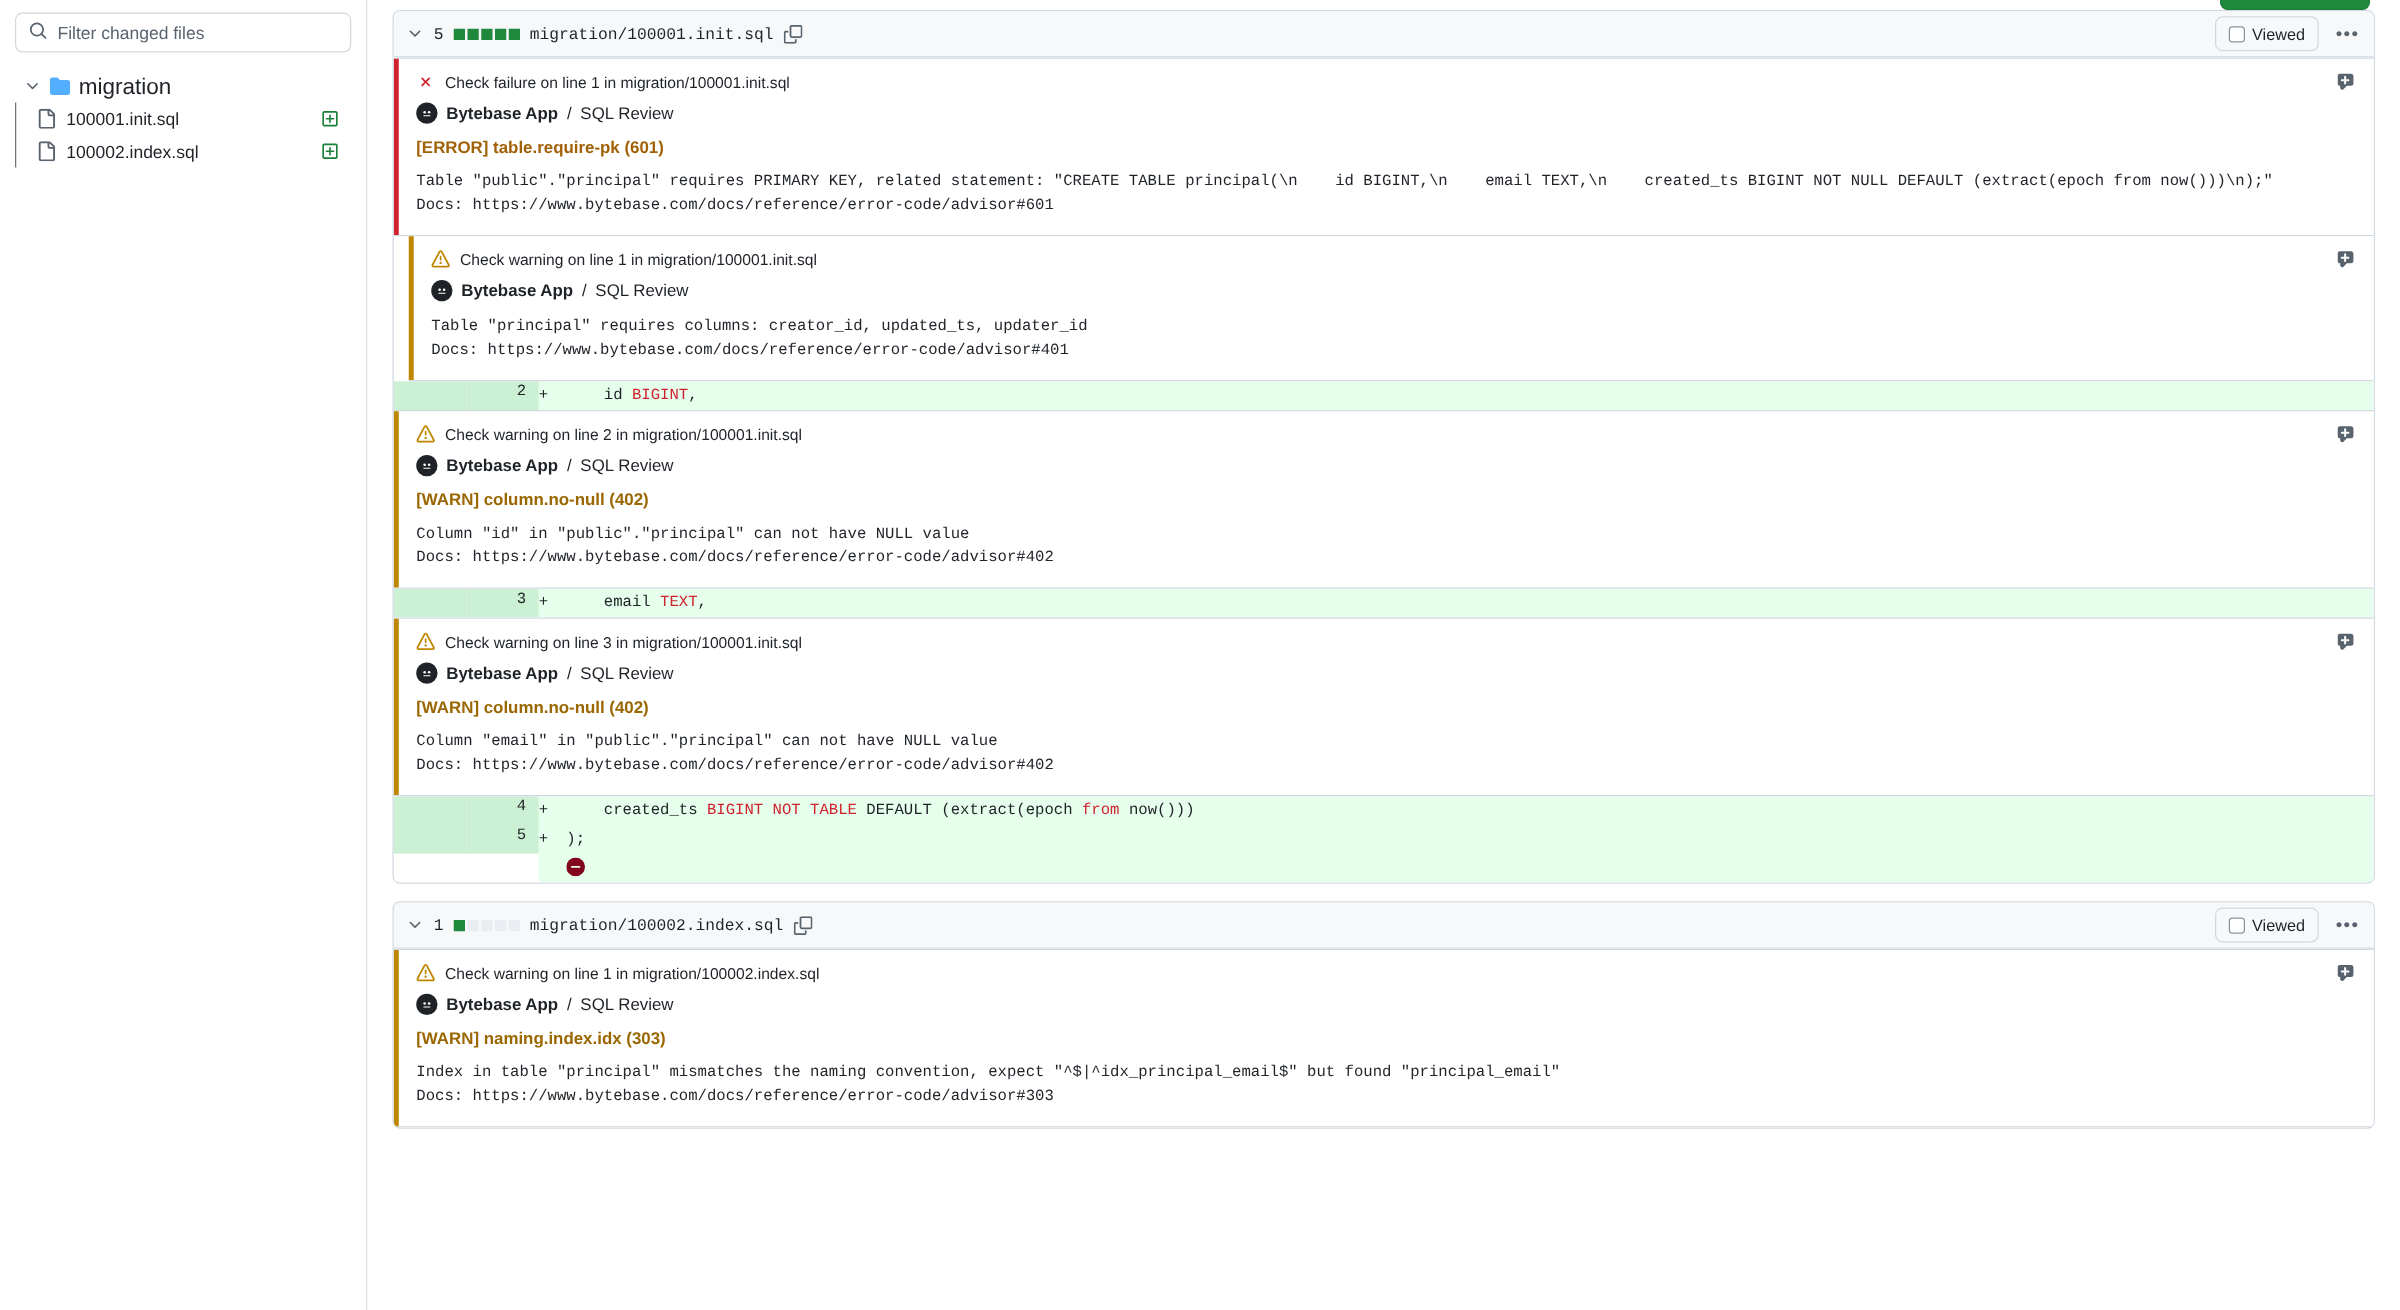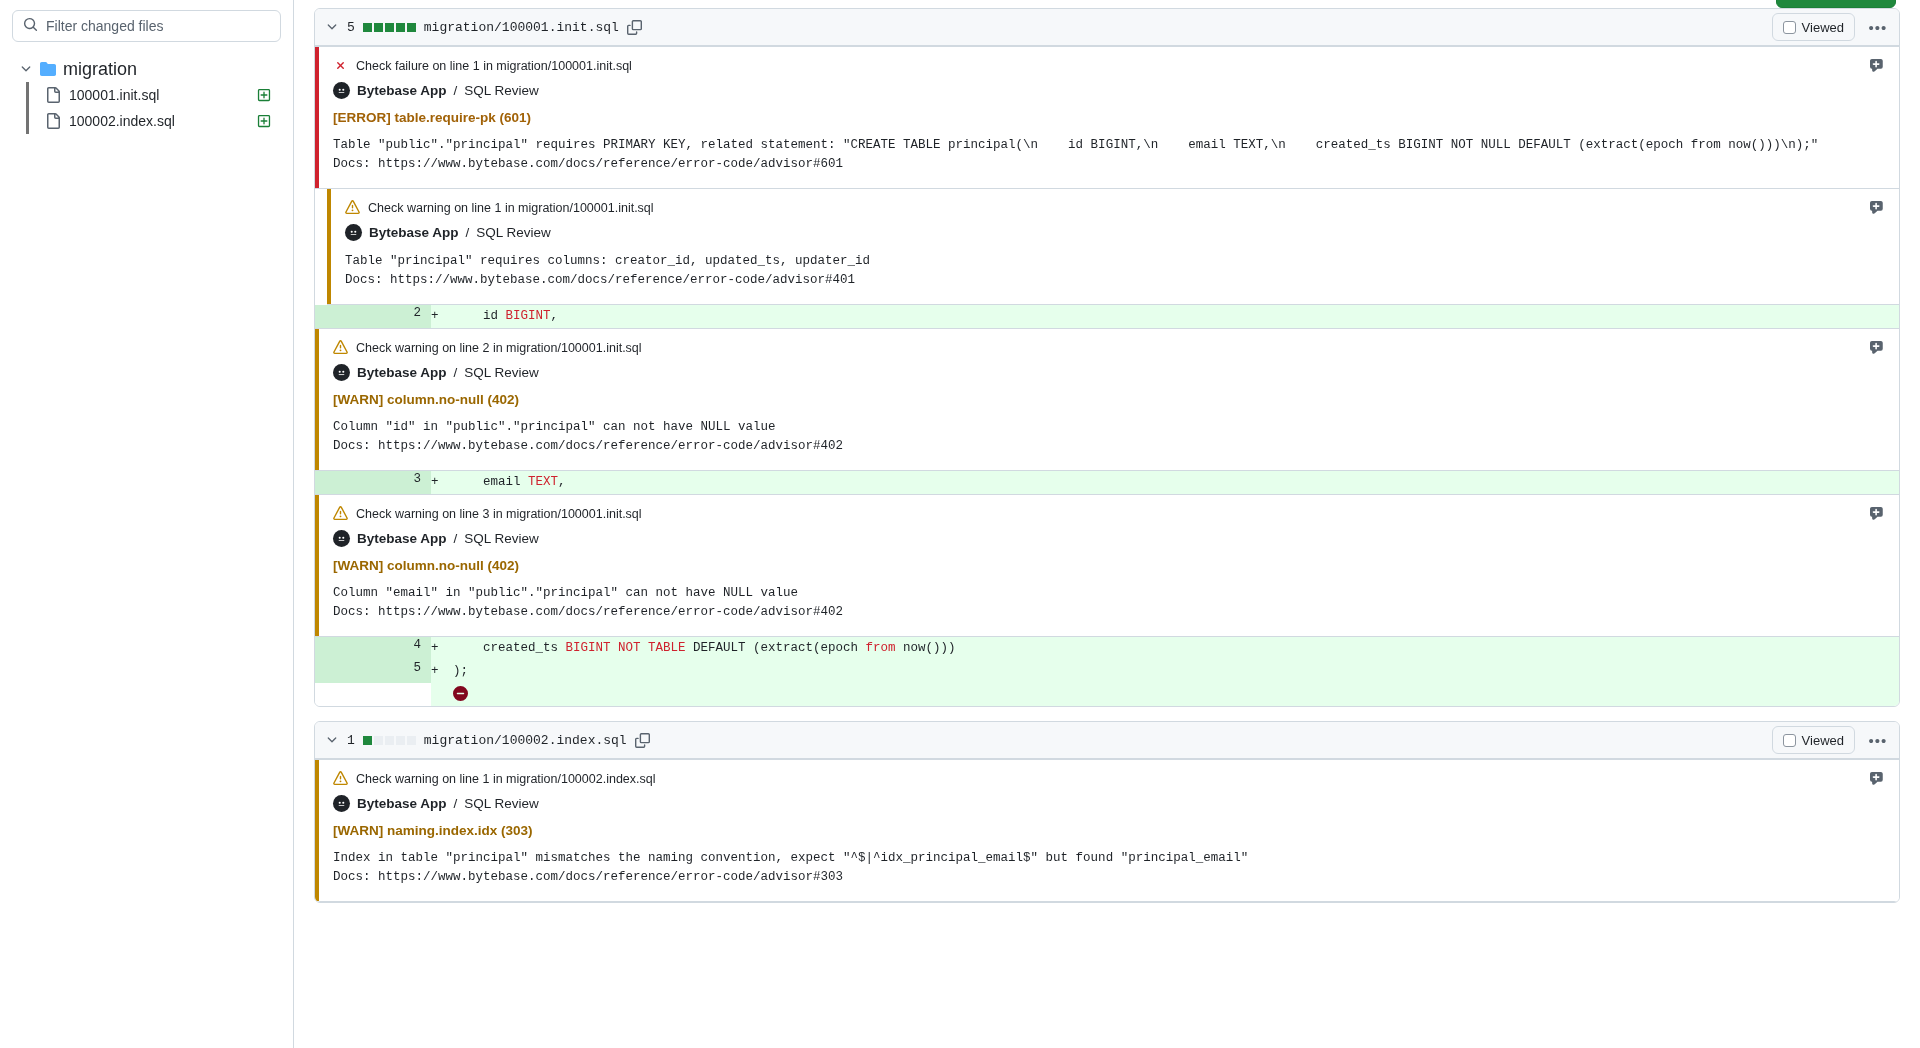--- a/index.html
+++ b/index.html
@@ -61,22 +61,21 @@
     cursor: pointer;
   }
   .chev {
     width: 14px; height: 14px; flex: 0 0 auto;
     color: #59636e; display:block;
   }
   .folder-ic { width: 16px; height: 16px; flex: 0 0 auto; display:block; }
   .folder-name { font-size: 18px; color: #1f2328; }
 
   .tree-children {
-    margin-left: 14px;
-    border-left: 3px solid #737373;
+    border-left: 1px solid #737373;
     padding-left: 0;
     text-align: center;
   }
   .tree-file {
     display: flex; align-items: center;
     height: 26px;
     padding-left: 16px;
     cursor: pointer;
     position: relative;
   }

